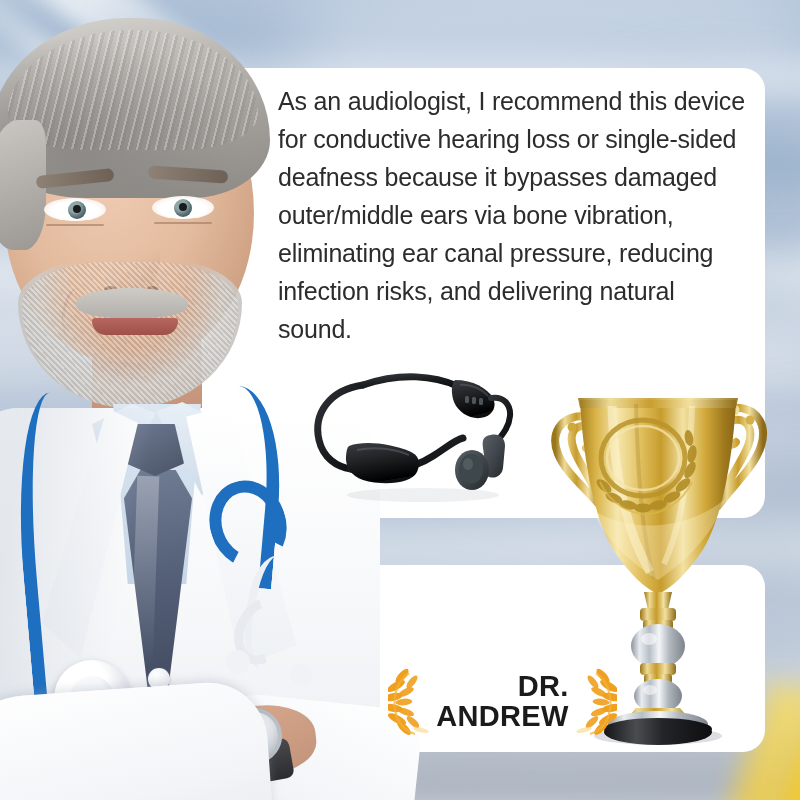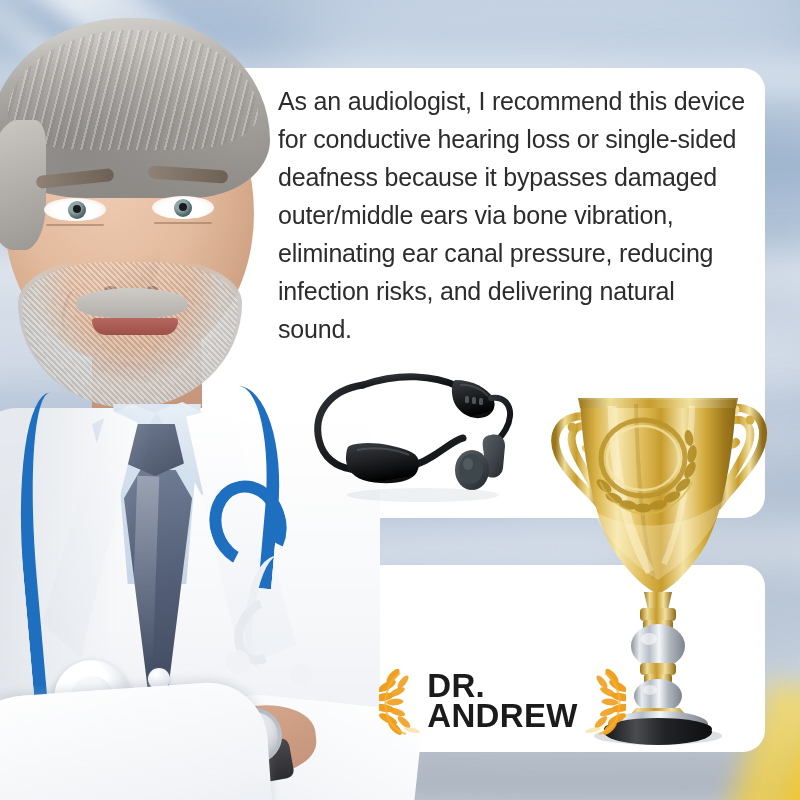--- a/index.html
+++ b/index.html
@@ -376,22 +376,22 @@
   #trophy { position: absolute; left: 540px; top: 358px; width: 235px; height: 395px; }
 
   
   #badge {
     position: absolute; left: 400px; top: 660px;
     width: 205px; height: 82px;
     display: flex; align-items: center; justify-content: center;
   }
   .laurel { width: 46px; height: 70px; flex: 0 0 auto; }
   #badge-name {
-    text-align: left;
-    font-size: 33px;
+    text-align: right;
+    font-size: 29px;
     line-height: 30px;
     font-weight: 700;
     color: #1b1b1b;
     letter-spacing: .3px;
     padding: 0 2px;
     white-space: pre-line;
   }
 </style>
 </head>
 <body>

